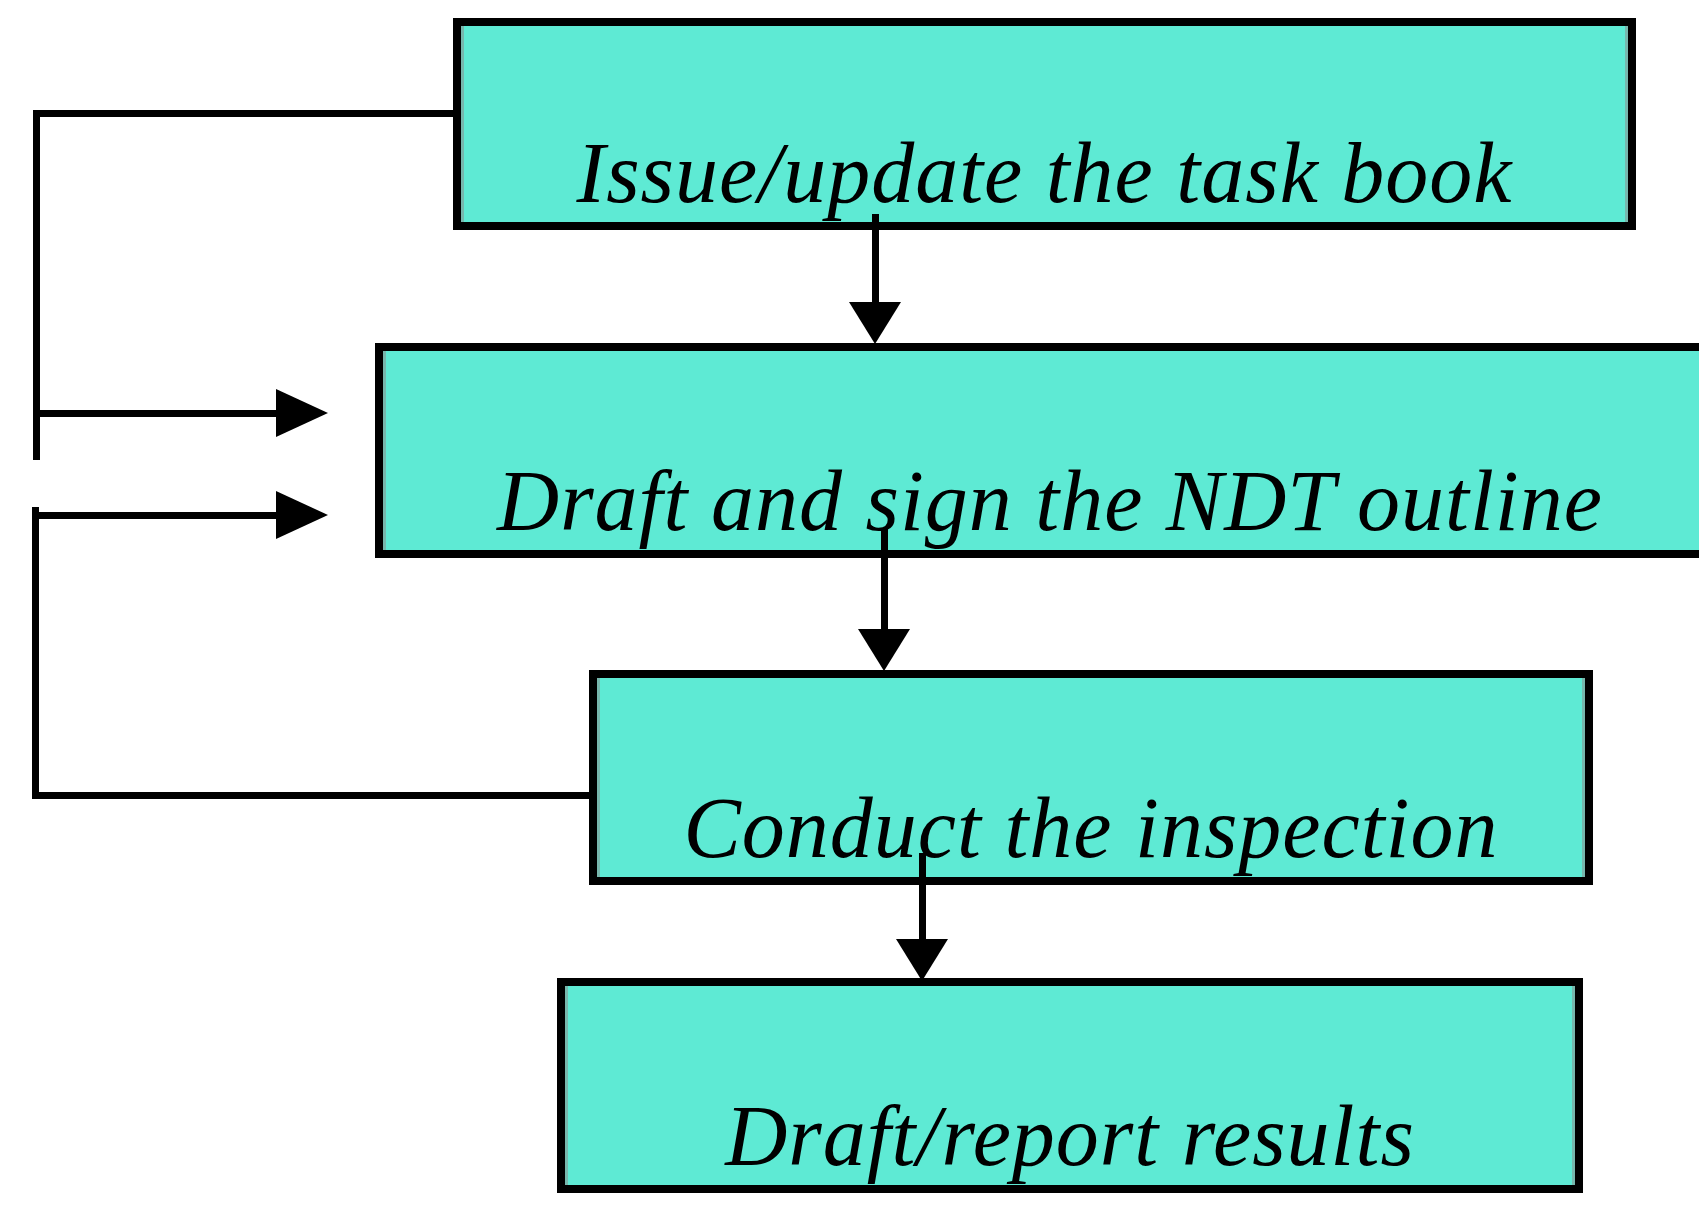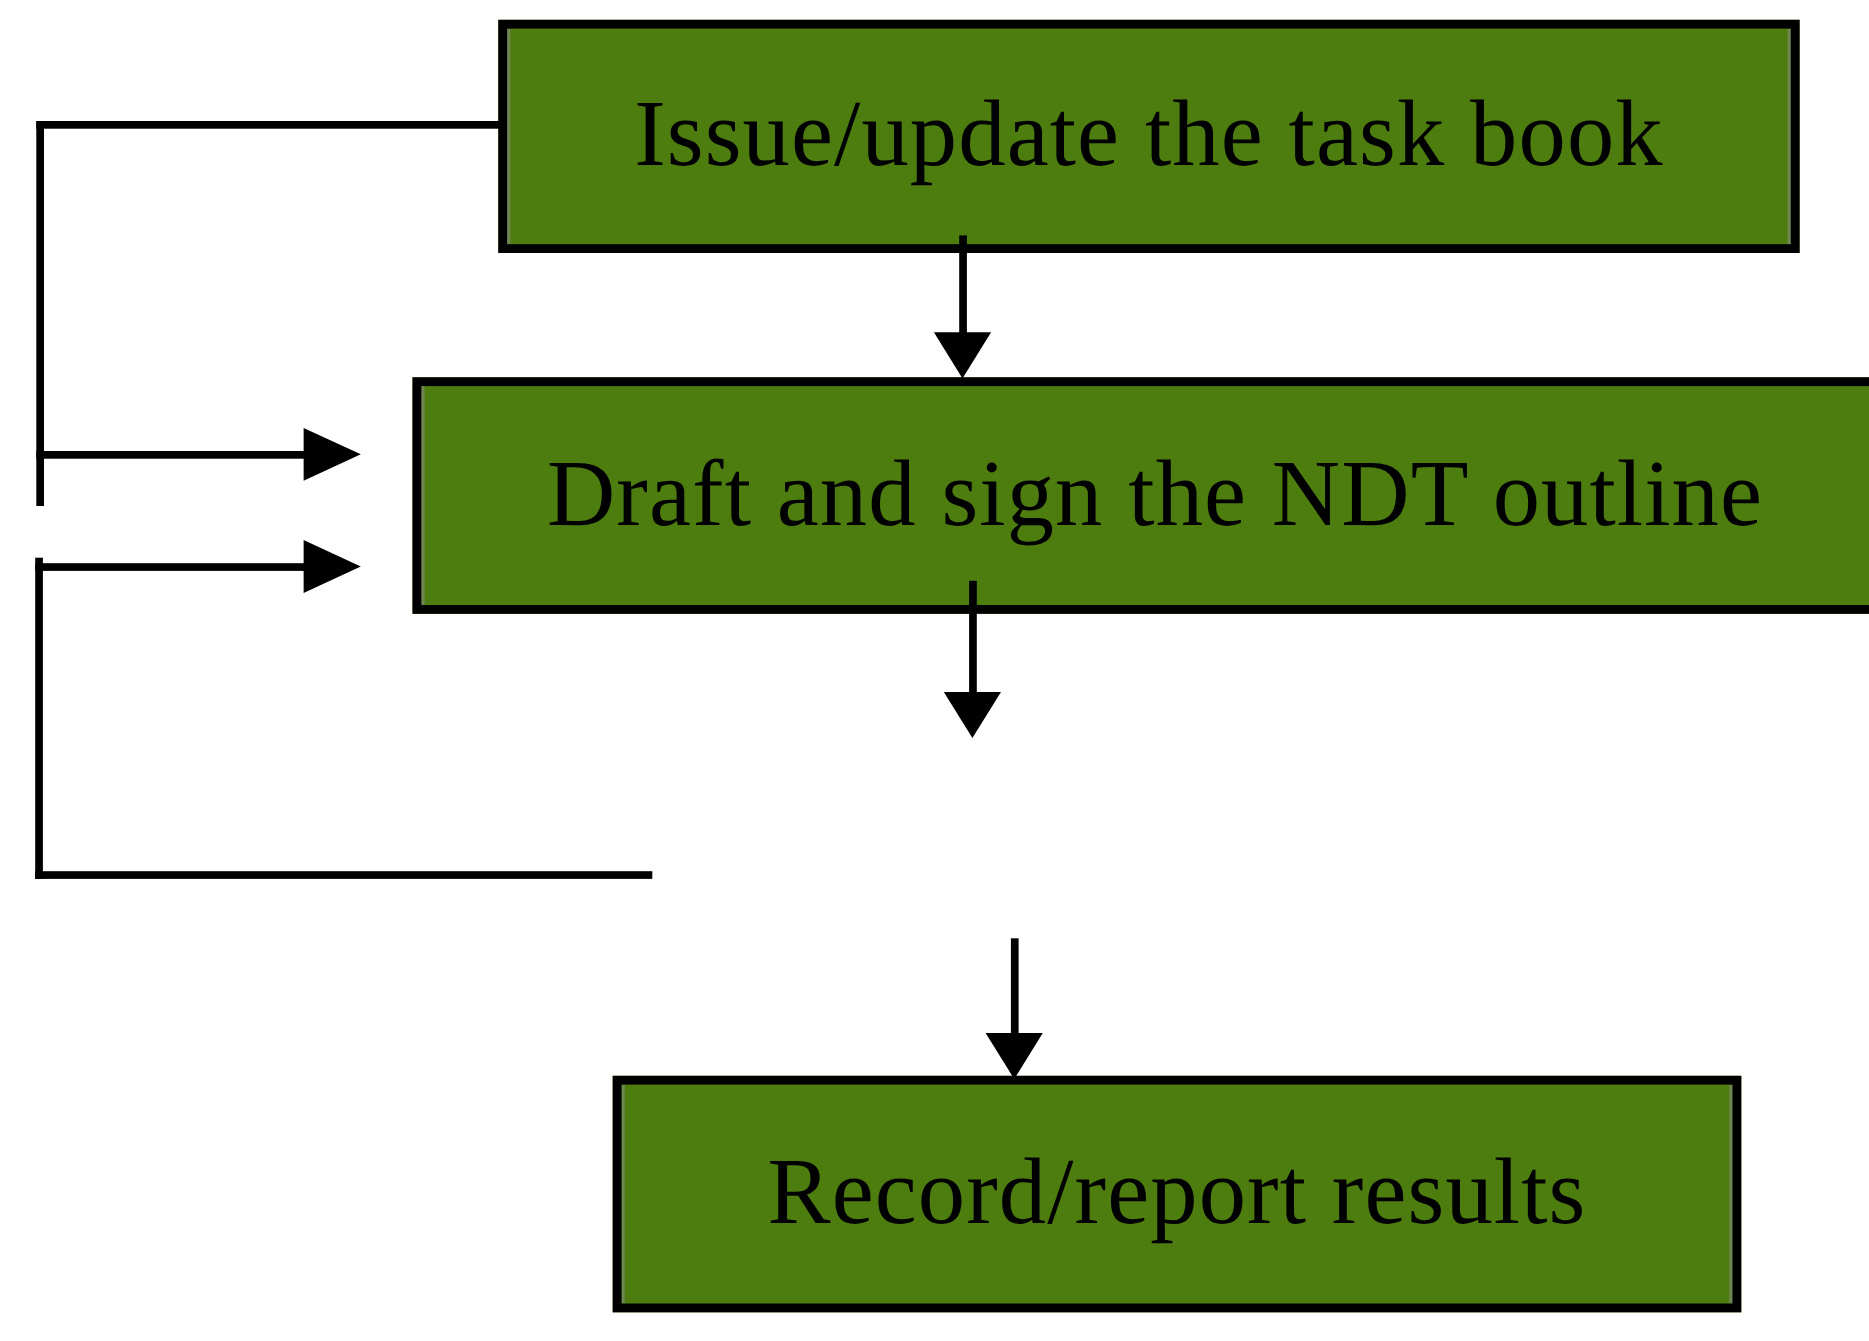--- a/index.html
+++ b/index.html
@@ -13,27 +13,28 @@
     height: 1219px;
     background: #ffffff;
     overflow: hidden;
     font-family: "Liberation Serif", serif;
   }
   
   .node {
     position: absolute;
     box-sizing: border-box;
     border: 8px solid #000000;
-    background: #4d7c0f;
+    background: #5eead4;
     display: flex;
-    align-items: center;
+    align-items: flex-end;
     justify-content: center;
     z-index: 1;
     
     box-shadow: inset 3px 0 0 rgba(140,140,140,0.55), inset -3px 0 0 rgba(140,140,140,0.55);
+    font-style: italic;
   }
   .node span {
     font-size: 86px;
     letter-spacing: 1px;
     color: #000000;
     white-space: nowrap;
     line-height: 1;
     padding-bottom: 6px;
   }
   #node-1 { left: 453px; top: 18px;  width: 1183px; height: 212px; }
@@ -106,17 +107,20 @@
   <div class="ah-down" id="a2-head"></div>
   <div class="seg" id="a3-line"></div>
   <div class="ah-down" id="a3-head"></div>
 
   <div class="node" id="node-1">
     <span>Issue/update the task book</span>
   </div>
   <div class="node" id="node-2">
     <span>Draft and sign the NDT outline</span>
   </div>
+  <div class="node" id="node-3">
+    <span>Conduct the inspection</span>
+  </div>
   <div class="node" id="node-4">
-    <span>Record/report results</span>
+    <span>Draft/report results</span>
   </div>
 
 </div>
 
 </body></html>

